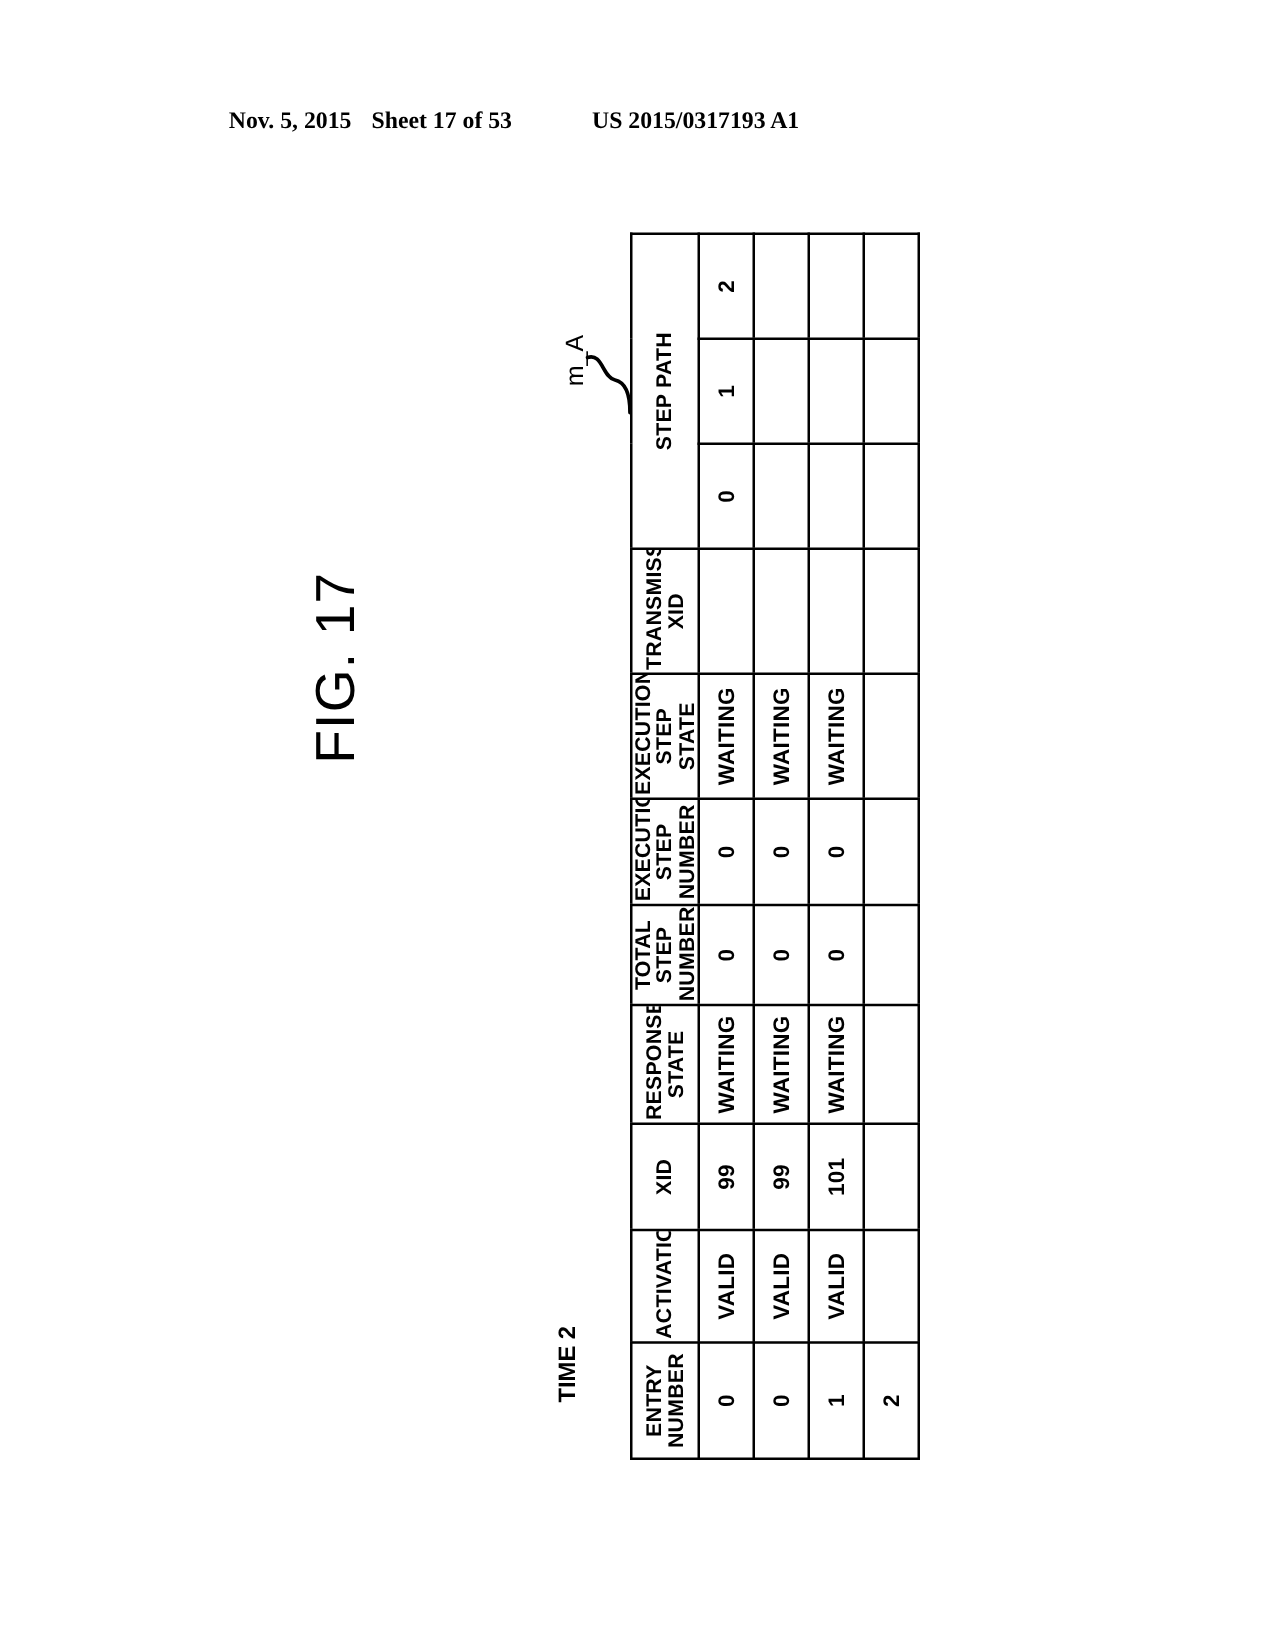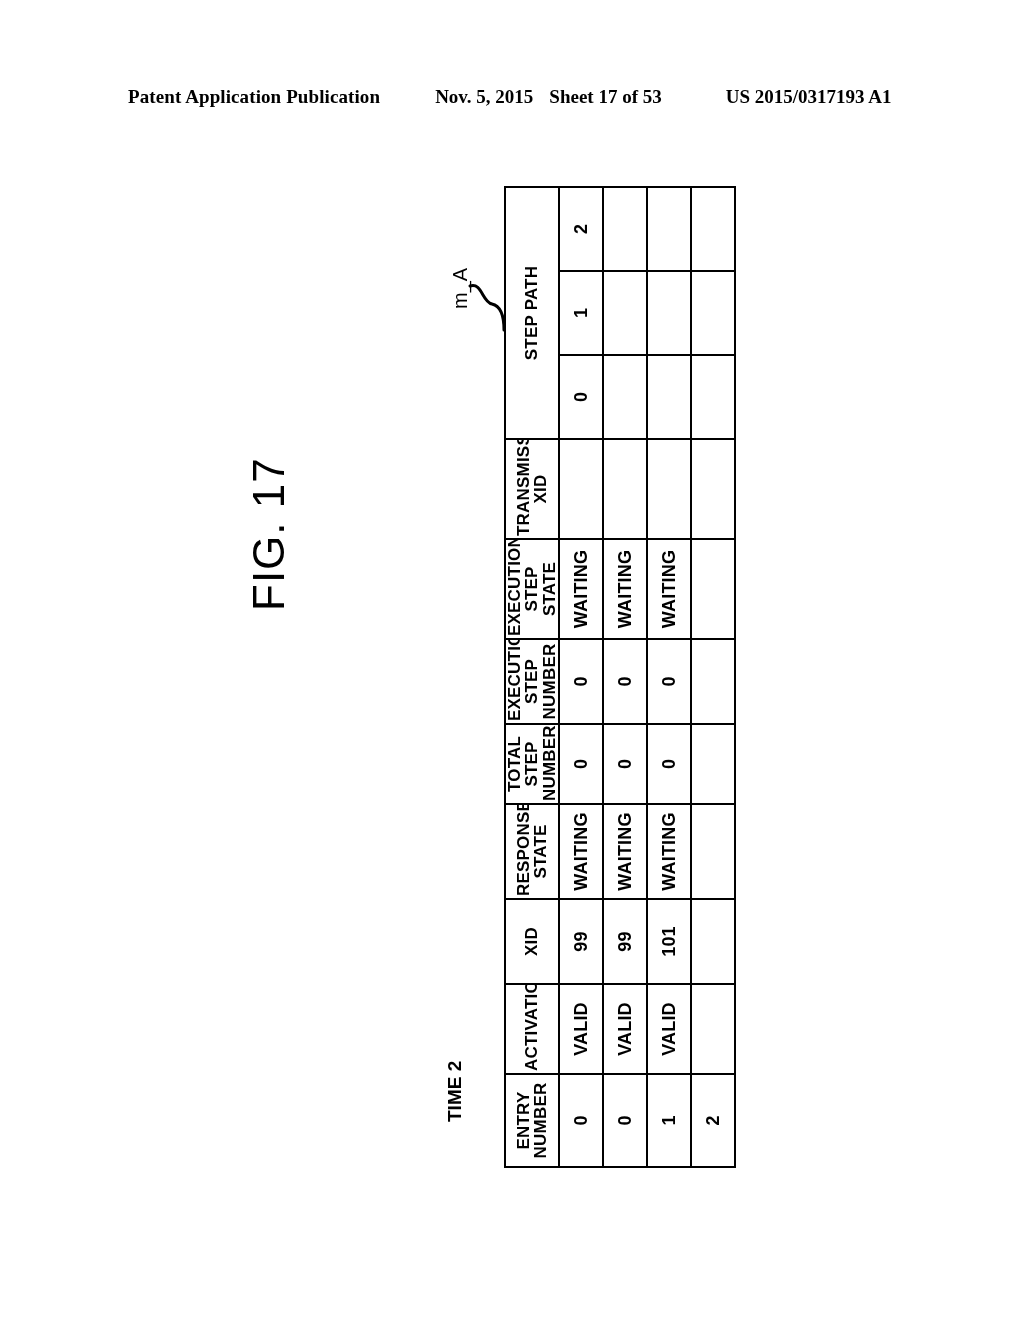--- a/index.html
+++ b/index.html
@@ -144,21 +144,20 @@
   tr.hdr    { height: 48px; }
   tr.drow   { height: 44px; }
 
   .sp-head { height: 48px; }
   .sp-sub  { font-size: 18px; font-weight: 700; }
 </style>
 </head>
 <body>
 
 <div class="page-header">
-  <span class="ph-pub">Patent Application Publication</span>
   <span class="ph-date">Nov. 5, 2015</span>
   <span class="ph-sheet">Sheet 17 of 53</span>
   <span class="ph-num">US 2015/0317193 A1</span>
 </div>
 
 <div class="fig-title">FIG. 17</div>
 
 <div class="time-label">TIME 2</div>
 
 <div class="ref-label">m_A</div>

